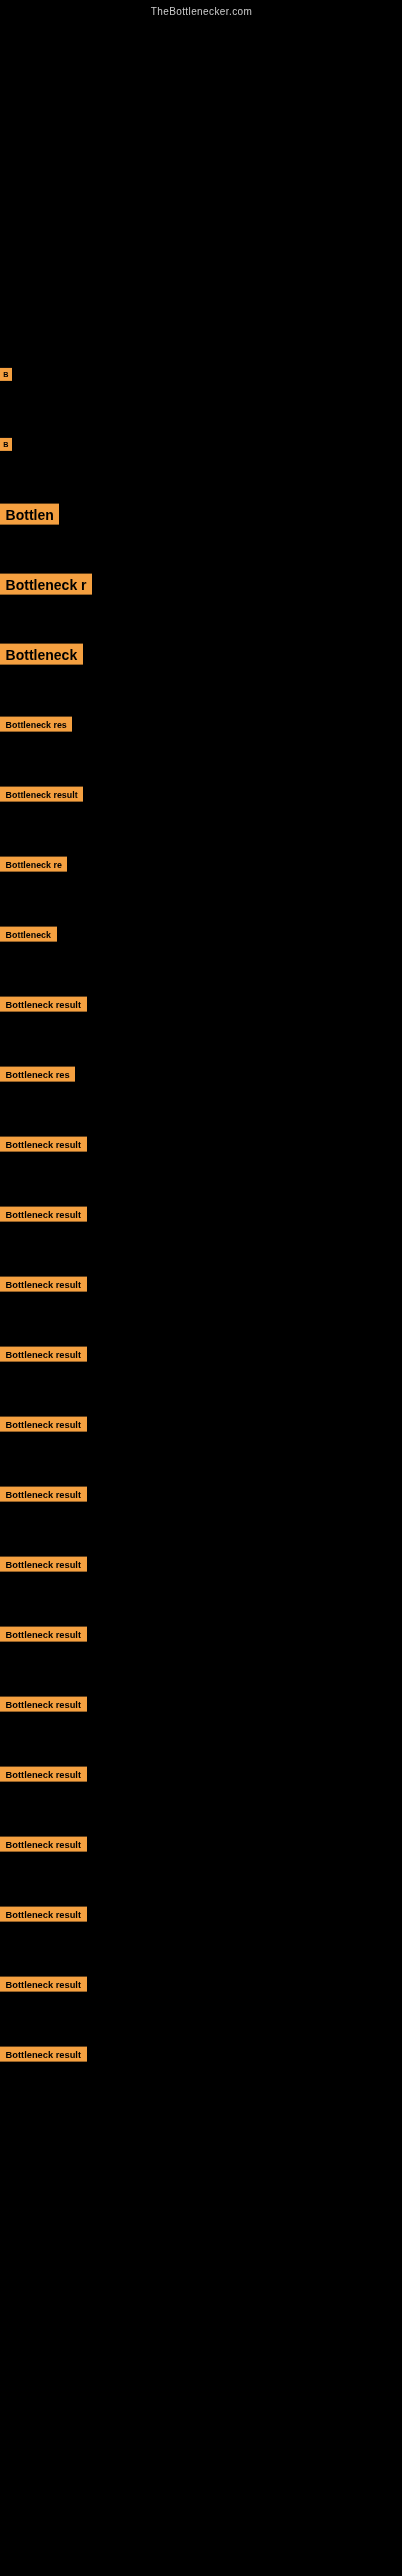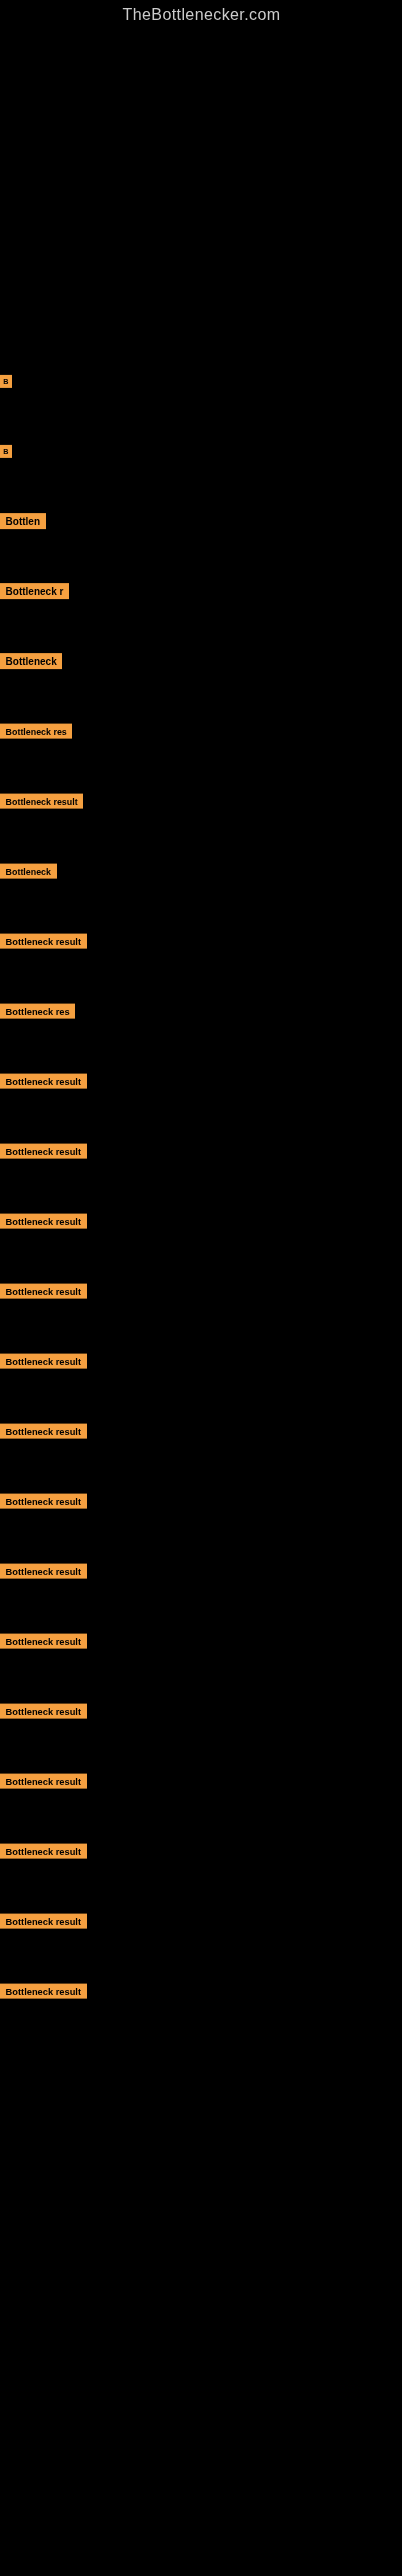--- a/index.html
+++ b/index.html
@@ -7,21 +7,21 @@
       background-color: #000;
       width: 403px;
       min-height: 2576px;
       font-family: Arial, sans-serif;
       position: relative;
       overflow-x: hidden;
     }
 
     .site-title {
       color: #ccc;
-      font-size: 16px;
+      font-size: 10px;
       text-align: center;
       padding-top: 6.4px;
       letter-spacing: 0.4px;
     }
 
     
     .top-chart {
       width: 403px;
       height: 322px;
       background: #000;
@@ -51,21 +51,21 @@
       color: #000;
       font-size: 8.9px;
       font-weight: bold;
       padding: 2.4px 5.6px;
       white-space: nowrap;
       display: block;
     }
 
     
     .result-row.tiny .label-tag { font-size: 7.2px; padding: 1.6px 3.2px; }
-    .result-row.small .label-tag { font-size: 10px; }
+    .result-row.small .label-tag { font-size: 14px; }
     .result-row.medium .label-tag { font-size: 8.9px; }
     .result-row.large .label-tag { font-size: 9.3px; }
 
   </style>
 </head>
 <body>
 
 <div class="site-title">TheBottlenecker.com</div>
 
 <div class="top-chart"></div>
@@ -84,20 +84,23 @@
       <span class="label-tag">Bottleneck r</span>
     </div>
     <div class="result-row small">
       <span class="label-tag">Bottleneck</span>
     </div>
     <div class="result-row medium">
       <span class="label-tag">Bottleneck res</span>
     </div>
     <div class="result-row medium">
       <span class="label-tag">Bottleneck result</span>
+    </div>
+    <div class="result-row medium">
+      <span class="label-tag">Bottleneck re</span>
     </div>
     <div class="result-row medium">
       <span class="label-tag">Bottleneck</span>
     </div>
     <div class="result-row large">
       <span class="label-tag">Bottleneck result</span>
     </div>
     <div class="result-row large">
       <span class="label-tag">Bottleneck res</span>
     </div>

